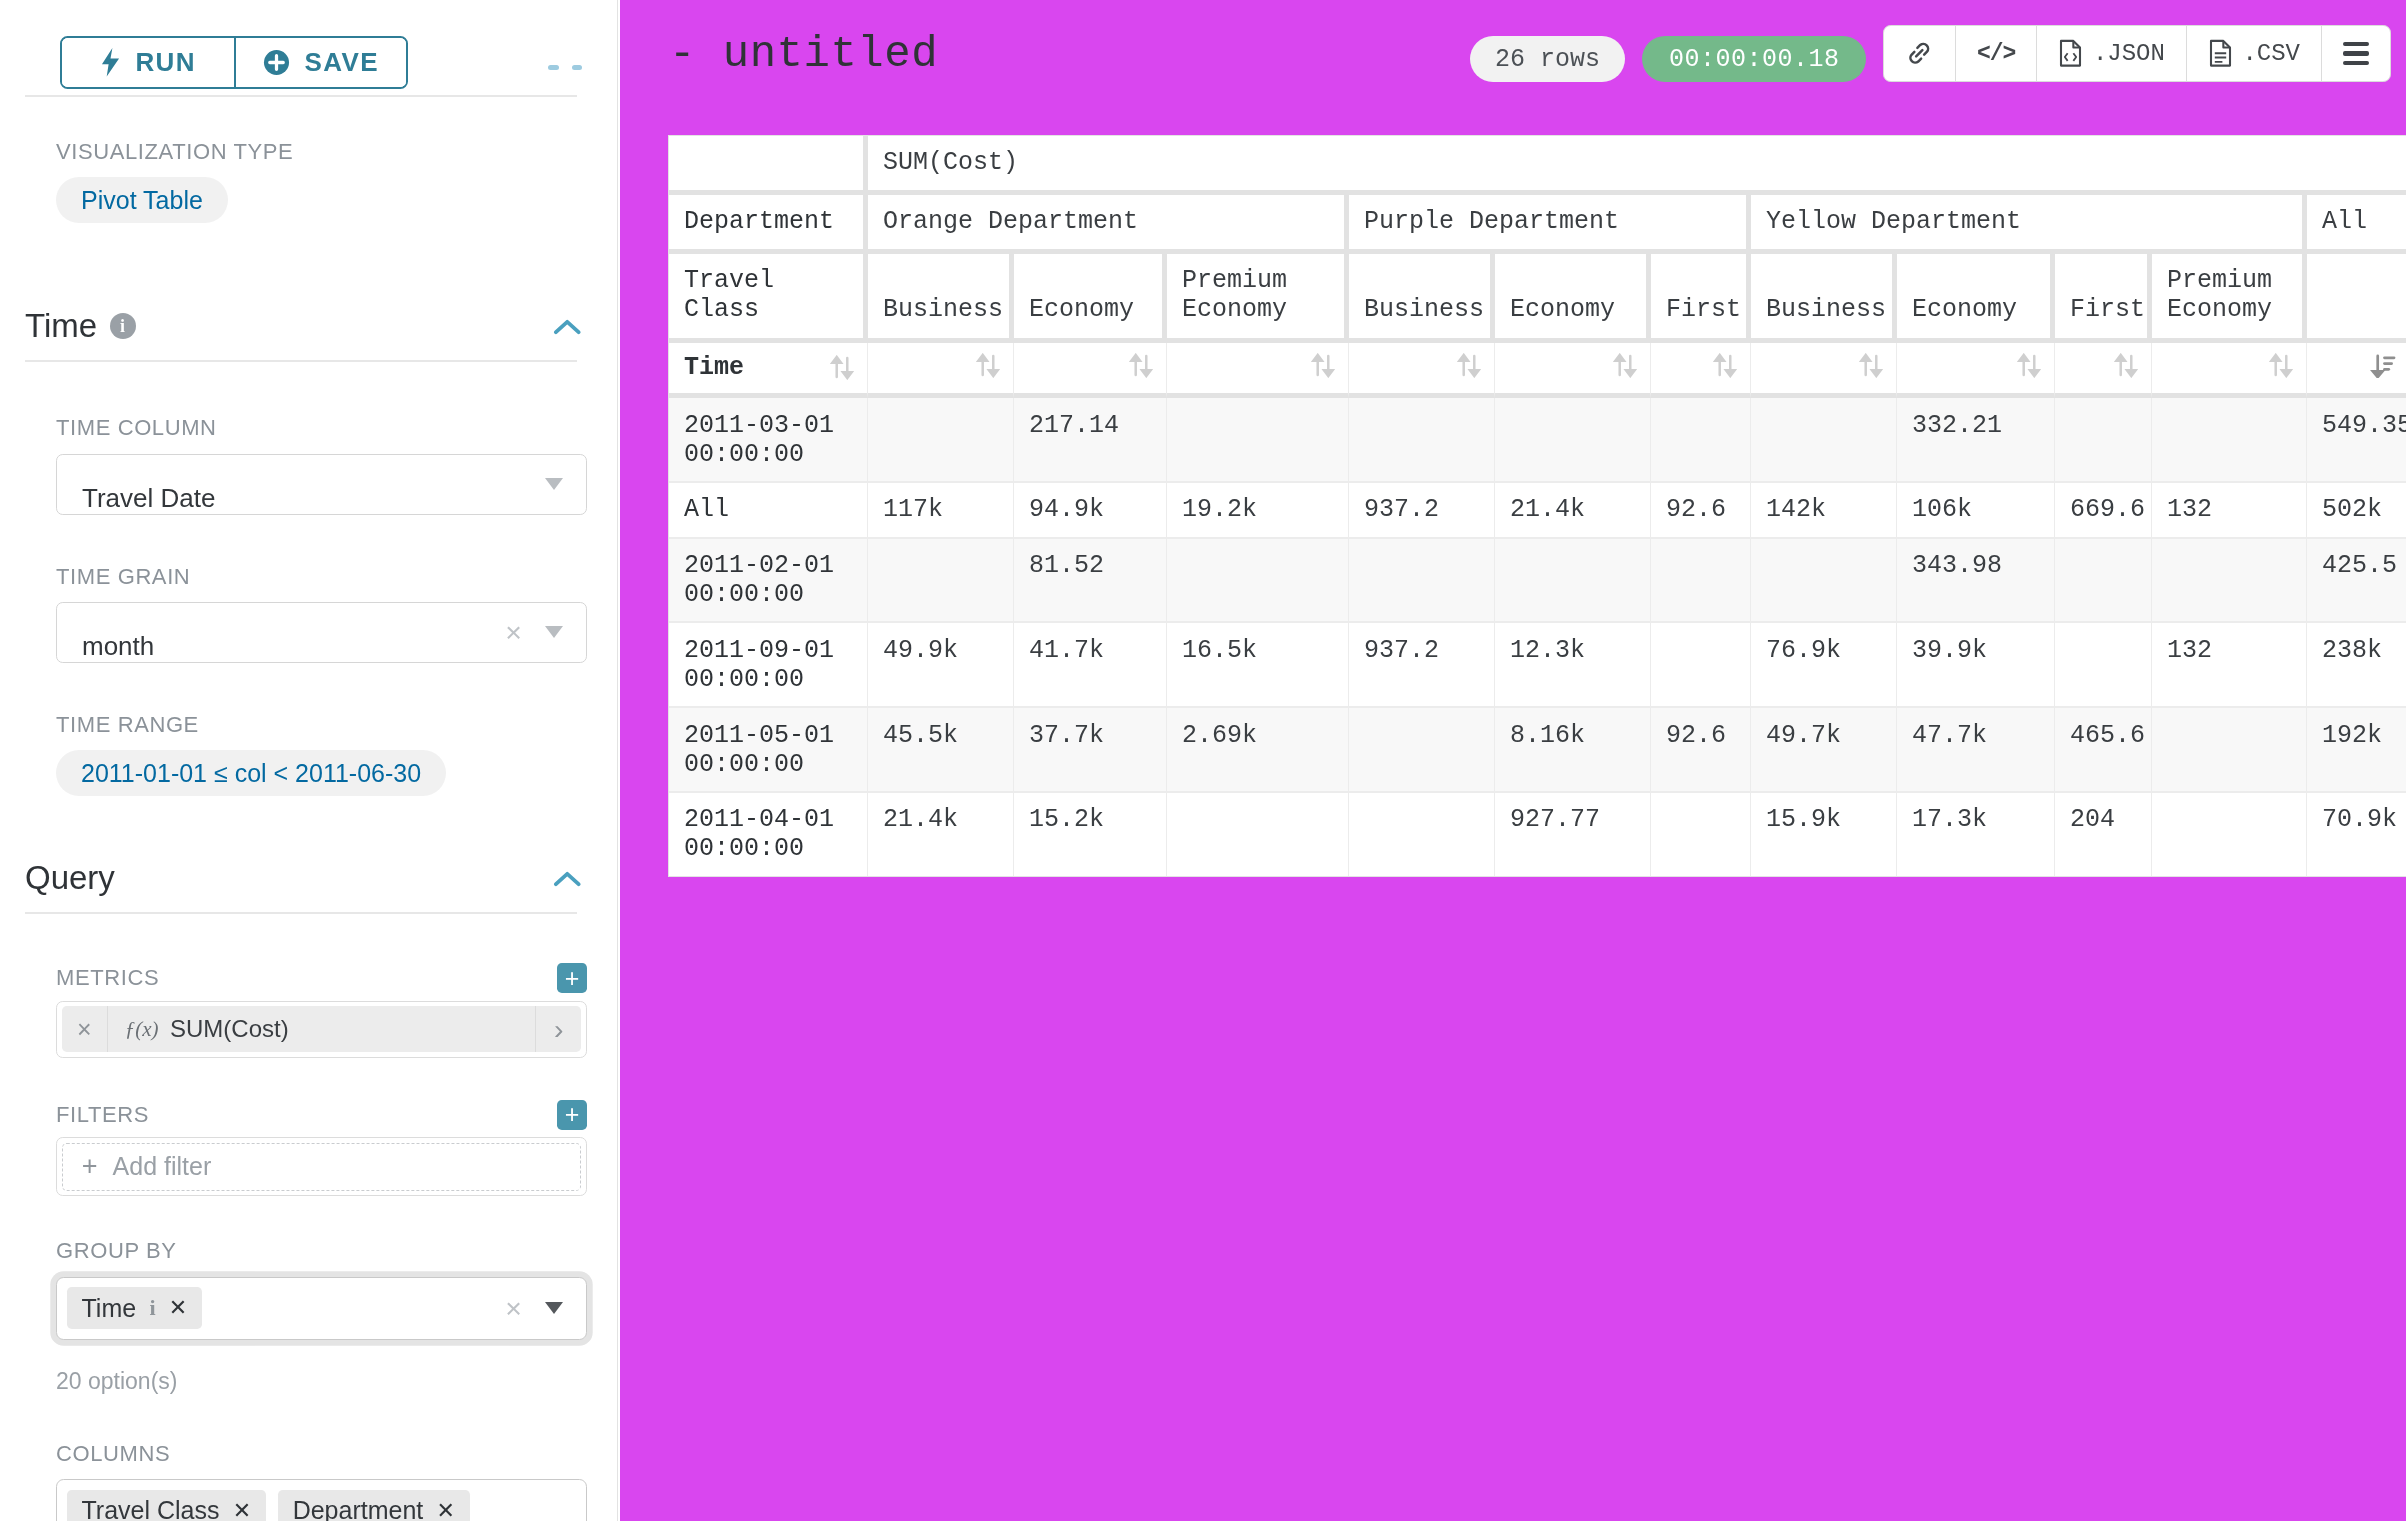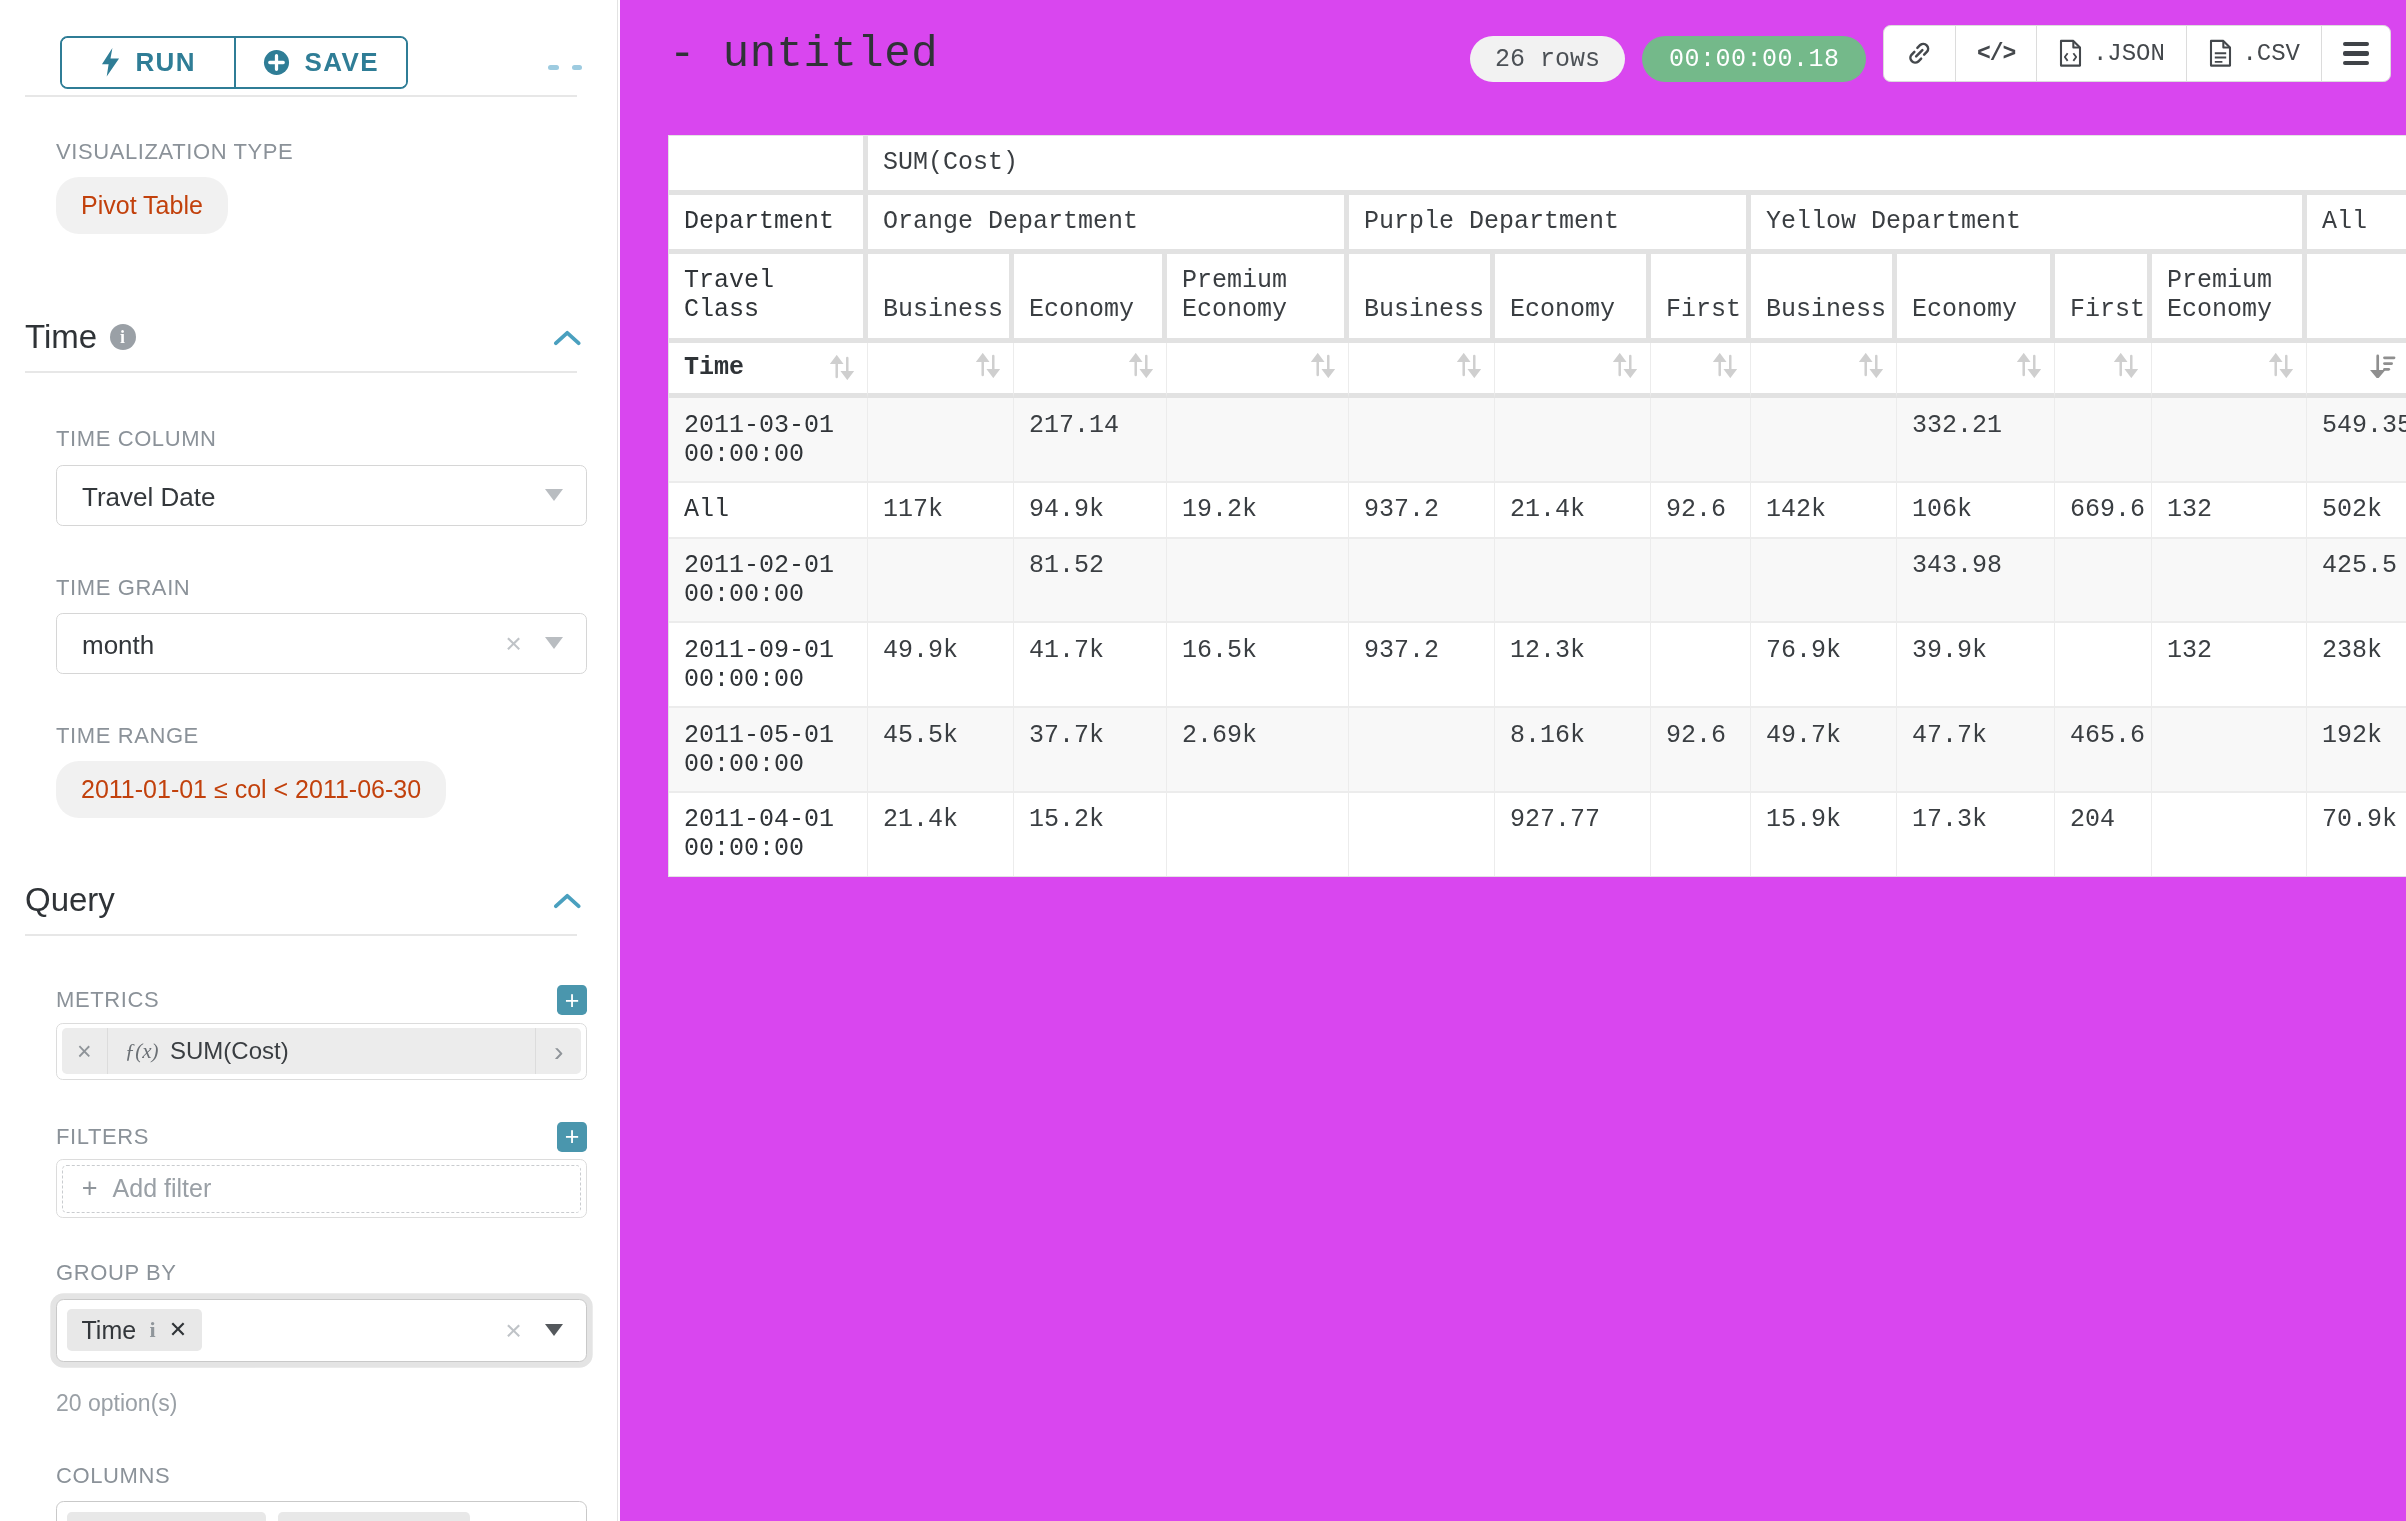--- a/index.html
+++ b/index.html
@@ -24,32 +24,32 @@
   .toolbar-dots { position:absolute; top:65px; left:548px; z-index:3; display:flex; gap:13.3px; }
   .toolbar-dots span { width:10.5px; height:4.8px; background:#9dcbe0; border-radius:2.9px; display:block; }
 
   .panel-body { position:absolute; inset:0; padding:0 32px 0 25px; z-index:2; }
   .divider { height:1.9px; background:#e7e7e7; }
   .heading-divider { margin-top:95px; width:552px; }
 
   .field-label { font-size:22px; color:#8b9299; letter-spacing:0.6px; margin-bottom:12.4px; }
   .indent { margin-left:31px; }
 
-  .pill { display:inline-flex; align-items:center; height:57px; padding:0 25px; background:#f1f1f1;
-          border-radius:23px; font-size:25px; color:#c2410c; }
+  .pill { display:inline-flex; align-items:center; height:46px; padding:0 25px; background:#f1f1f1;
+          border-radius:23px; font-size:25px; color:#0369a1; }
 
   .section-header { display:flex; align-items:center; margin-top:0; }
   .section-title { font-size:33px; color:#2f3337; }
   .info-circle { width:26px; height:26px; border-radius:50%; background:#9aa0a6; color:#fff;
                  font-size:18px; font-weight:700; display:inline-flex; align-items:center; justify-content:center;
                  margin-left:12.4px; font-family:"Liberation Serif","DejaVu Serif",serif; }
   .chevron-up { margin-left:auto; margin-right:3.8px; }
 
   .select-box { position:relative; width:531px; height:61px; border:1.9px solid #d6d6d6; border-radius:6.7px;
-                background:#fff; display:flex; align-items:flex-start; padding:16px 25px; font-size:26px; color:#33373b; }
+                background:#fff; display:flex; align-items:flex-end; padding:0 25px; font-size:26px; color:#33373b; }
   .select-controls { position:absolute; right:23px; top:0; bottom:0; display:flex; align-items:center; gap:23px; }
   .clear-x { color:#bfc3c7; font-size:28.5px; line-height:1; cursor:pointer; }
   .caret-down { width:0; height:0; border-left:9.5px solid transparent; border-right:9.5px solid transparent;
                 border-top:12.4px solid #b9bdc1; cursor:pointer; }
   .caret-dark { border-top-color:#54585c; }
 
   .label-row { display:flex; align-items:center; width:531px; }
   .add-btn { margin-left:auto; width:30px; height:30px; background:#4a96ad; border-radius:4.8px; color:#fff;
              font-size:25px; display:flex; align-items:center; justify-content:center; cursor:pointer; line-height:1; }
 

